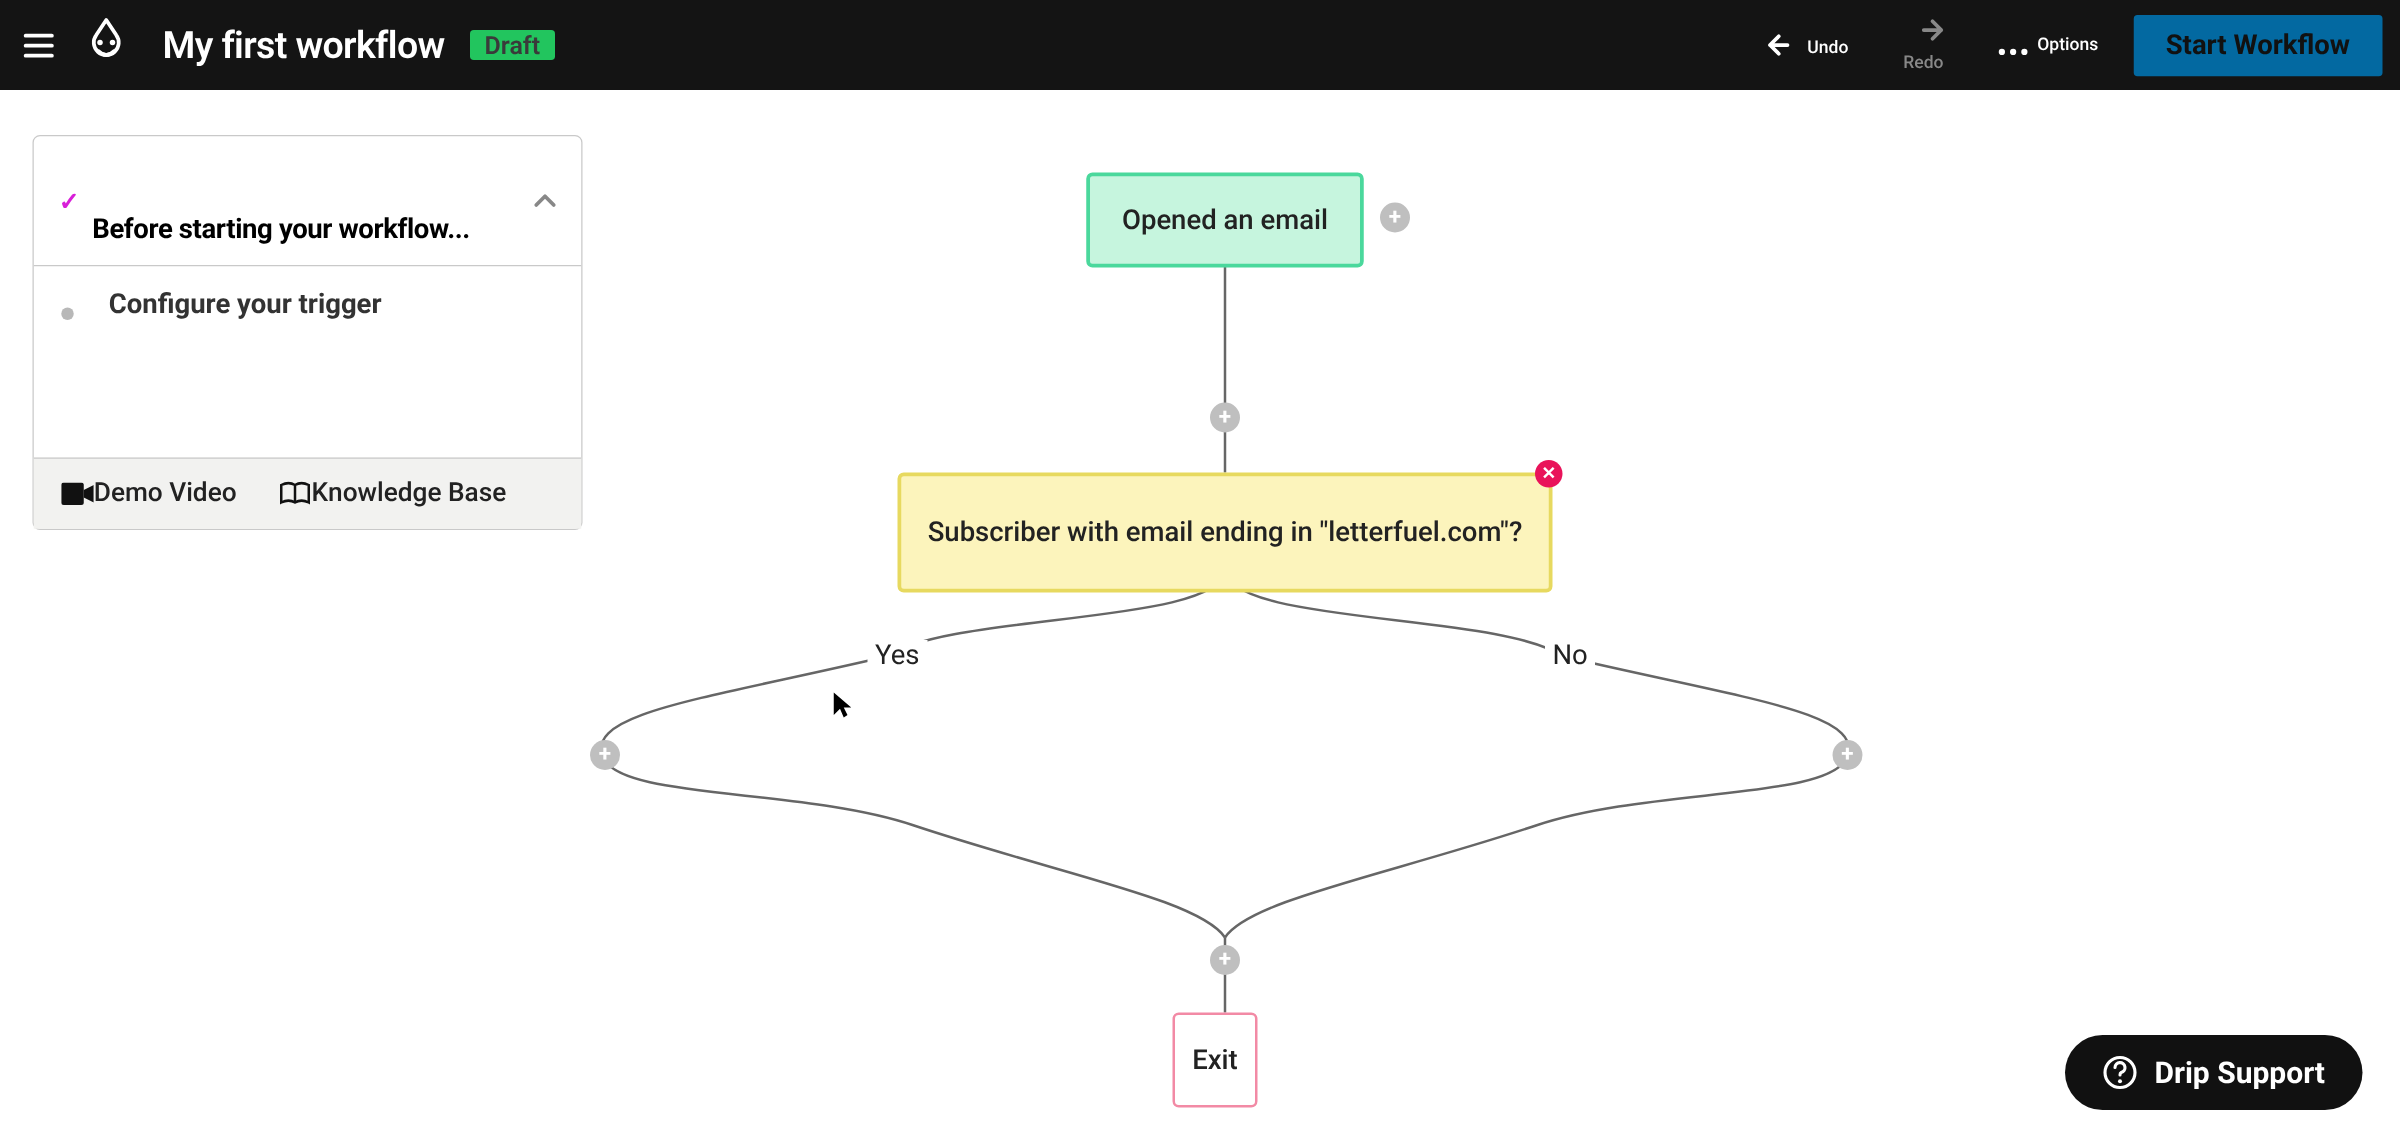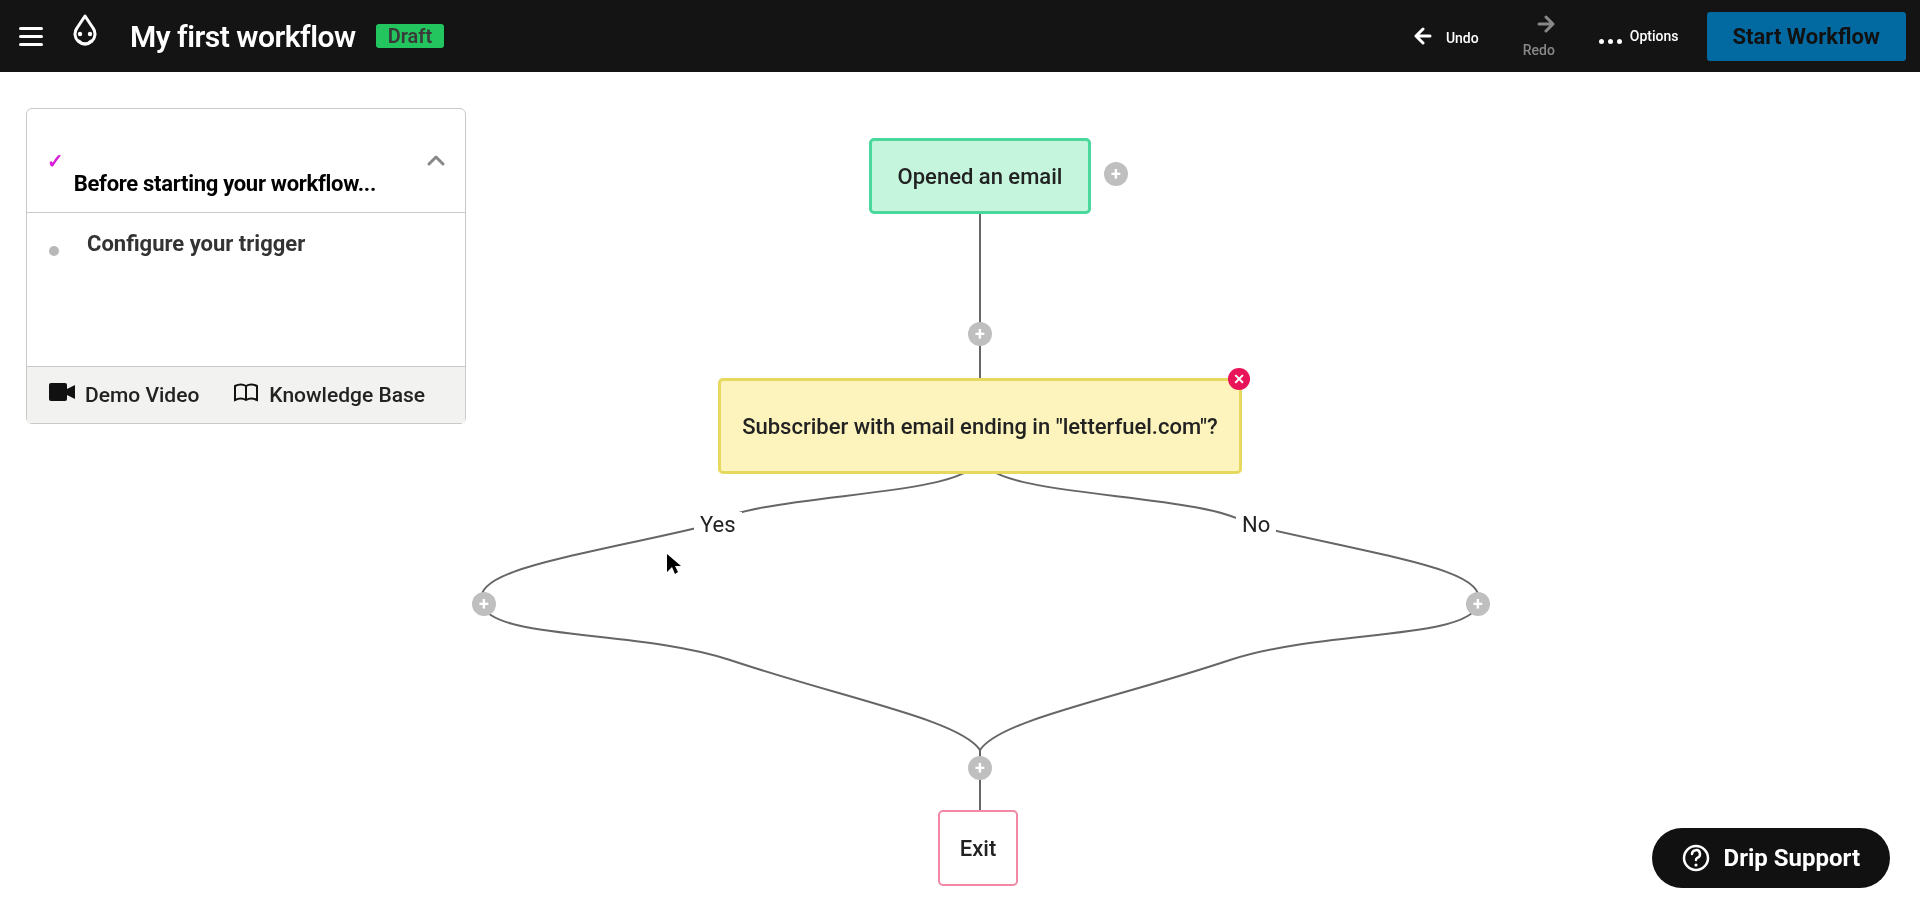--- a/index.html
+++ b/index.html
@@ -21,21 +21,21 @@
   
   .panel { position: absolute; left: 26px; top: 108px; width: 440px; background: #fff; border: 1px solid #c9c9c9; border-radius: 6px; }
   .panel-head { display: flex; align-items: center; gap: 10px; padding: 16px 20px; border-bottom: 1px solid #c9c9c9; }
   .check { color: #d81fd8; font-weight: 900; font-size: 20px; }
   .panel-title { font-size: 22px; font-weight: 700; letter-spacing: -0.3px; margin-top: 46px; }
   .chev { margin-left: auto; color: #888; }
   .panel-body { padding: 18px 22px 110px 22px; }
   .task { display: flex; align-items: flex-end; gap: 28px; font-size: 22px; color: #333; font-weight: 700; }
   .bullet { width: 10px; height: 10px; border-radius: 50%; background: #b8b8b8; }
   .panel-foot { display: flex; align-items: center; gap: 34px; padding: 16px 22px; border-top: 1px solid #c9c9c9; background: #f2f2f0; }
-  .foot-link { display: flex; gap: 10px; font-size: 21px; color: #222; cursor: pointer; font-weight: 500; }
+  .foot-link { display: flex; align-items: center; font-size: 21px; color: #222; cursor: pointer; font-weight: 500; }
   
   .node { position: absolute; border-radius: 5px; font-size: 22px; display: flex; align-items: center; justify-content: center; cursor: pointer; }
   .trigger-node { border: 3px solid #4ad89c; background: #c6f5de; color: #222; font-weight: 500; }
   .decision-node { border: 3px solid #e7d95f; background: #fcf4bc; color: #222; font-weight: 500; }
   .exit-node { border: 2px solid #f28aa5; background: #fff; color: #222; font-weight: 500; }
   .plus-btn { position: absolute; width: 24px; height: 24px; border-radius: 50%; background: #bfbfbf; color: #fff; display: flex; align-items: center; justify-content: center; font-size: 18px; font-weight: 700; cursor: pointer; line-height: 1; }
   .del-btn { position: absolute; width: 22px; height: 22px; border-radius: 50%; background: #e9135a; color: #fff; display: flex; align-items: center; justify-content: center; font-size: 14px; font-weight: 700; cursor: pointer; line-height: 1; }
   .branch-label { position: absolute; font-size: 22px; color: #222; background: #fff; padding: 0 6px; }
   
   .wires { position: absolute; left: 0; top: 0; pointer-events: none; }
@@ -148,21 +148,21 @@
 <div class="del-btn" style="left:1228px; top:368px;">✕</div>
 
 <div class="branch-label" style="left:694px; top:512px;">Yes</div>
 <div class="branch-label" style="left:1236px; top:512px;">No</div>
 
 <div class="plus-btn" style="left:472px; top:592px;">+</div>
 <div class="plus-btn" style="left:1466px; top:592px;">+</div>
 
 <div class="plus-btn" style="left:968px; top:756px;">+</div>
 
-<div class="node exit-node" style="left:938px; top:810px; width:80px; height:76px;">
+<div class="node exit-node" style="left:938px; top:810px; width:68px; height:76px;">
   <span>Exit</span>
 </div>
 
 <svg class="cursor-img" width="18" height="24" viewBox="0 0 18 24">
   <path d="M2 2 L2 20 L7 15 L10 22 L13 20 L10 14 L16 14 Z" fill="#000"></path>
 </svg>
 
 <div class="support">
   <svg width="28" height="28" viewBox="0 0 28 28">
       <circle cx="14" cy="14" r="12" fill="none" stroke="#fff" stroke-width="2.5"></circle>

